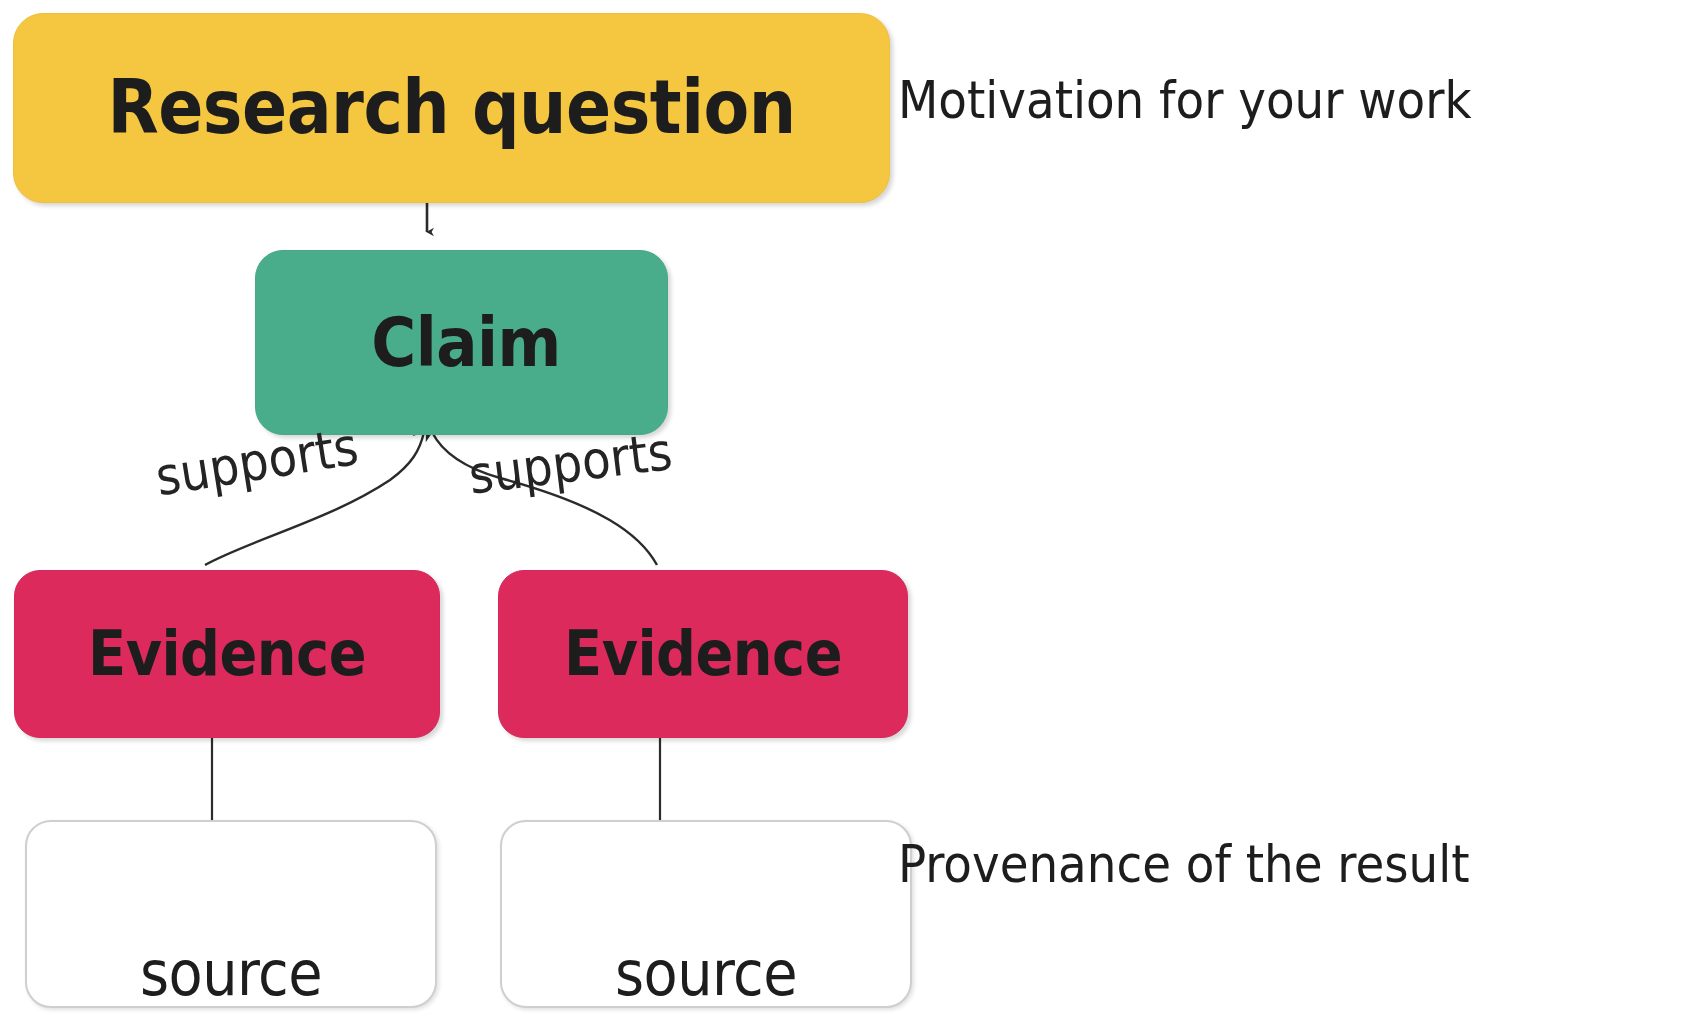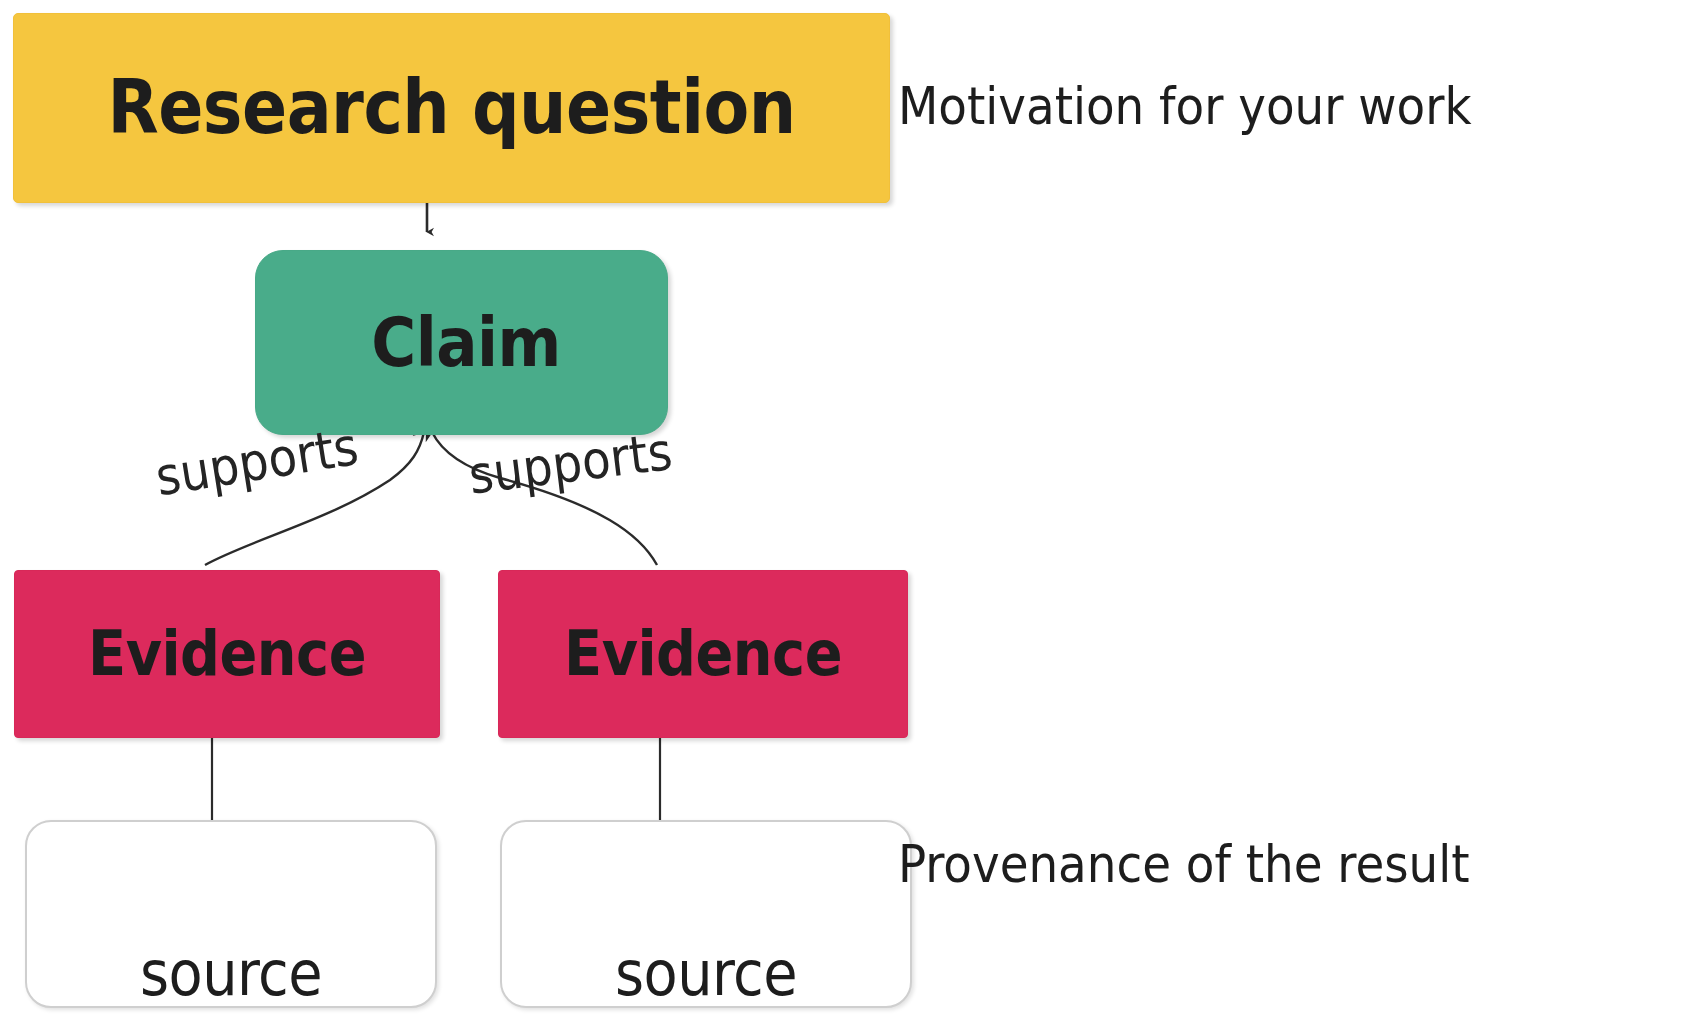--- a/index.html
+++ b/index.html
@@ -53,21 +53,21 @@
   }
 
   
   .node--question {
     left: 13px;
     top: 13px;
     width: 877px;
     height: 190px;
     background: #F5C63F;
     border: 1px solid #f1c03a;
-    border-radius: 5px;
+    border-radius: 30px;
   }
   .node--question .node-label {
     font-size: 74px;
     font-weight: 700;
     letter-spacing: -0.5px;
   }
 
   
   .node--claim {
     left: 255px;
@@ -84,21 +84,21 @@
     letter-spacing: -0.5px;
     padding-left: 19px;
   }
 
   
   .node--evidence {
     top: 570px;
     height: 168px;
     background: #DC2A5C;
     border: 1px solid #d82858;
-    border-radius: 4px;
+    border-radius: 26px;
   }
   .node--evidence .node-label {
     font-size: 62px;
     font-weight: 700;
     letter-spacing: -0.5px;
   }
   .node--evidence-1 { left: 14px;  width: 426px; }
   .node--evidence-2 { left: 498px; width: 410px; }
 
   
@@ -123,21 +123,21 @@
   
   .annotation {
     position: absolute;
     left: 898px;
     font-size: 52px;
     font-weight: 400;
     color: #1d1d1d;
     white-space: nowrap;
     line-height: 1;
   }
-  .annotation--question { top: 80px; text-align: center; }
+  .annotation--question { top: 74px; text-align: center; }
   .annotation--claim    { top: 306px; }
   .annotation--evidence { top: 574px; }
   .annotation--source   { top: 838px; }
 
   
   .edge-label {
     position: absolute;
     font-size: 52px;
     font-weight: 400;
     color: #242424;

